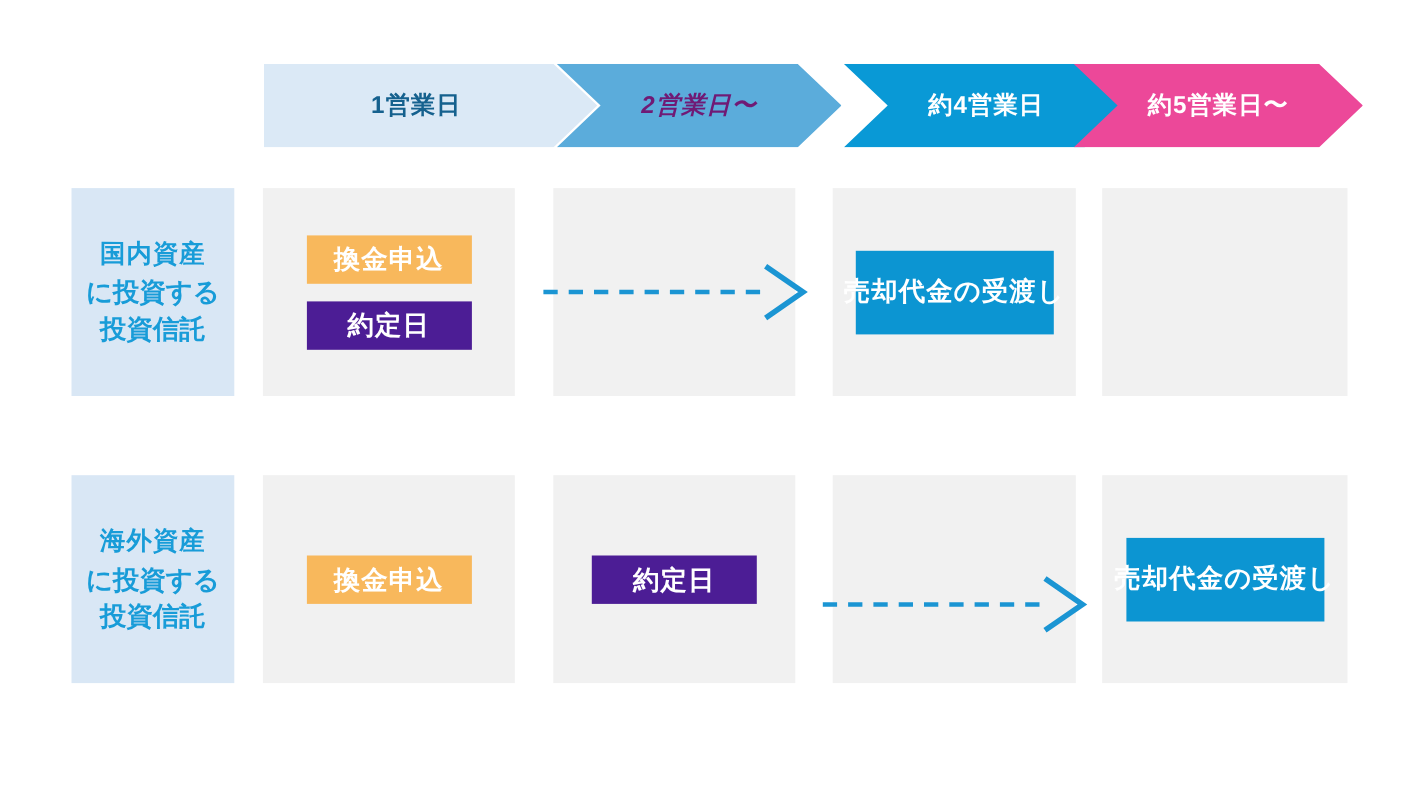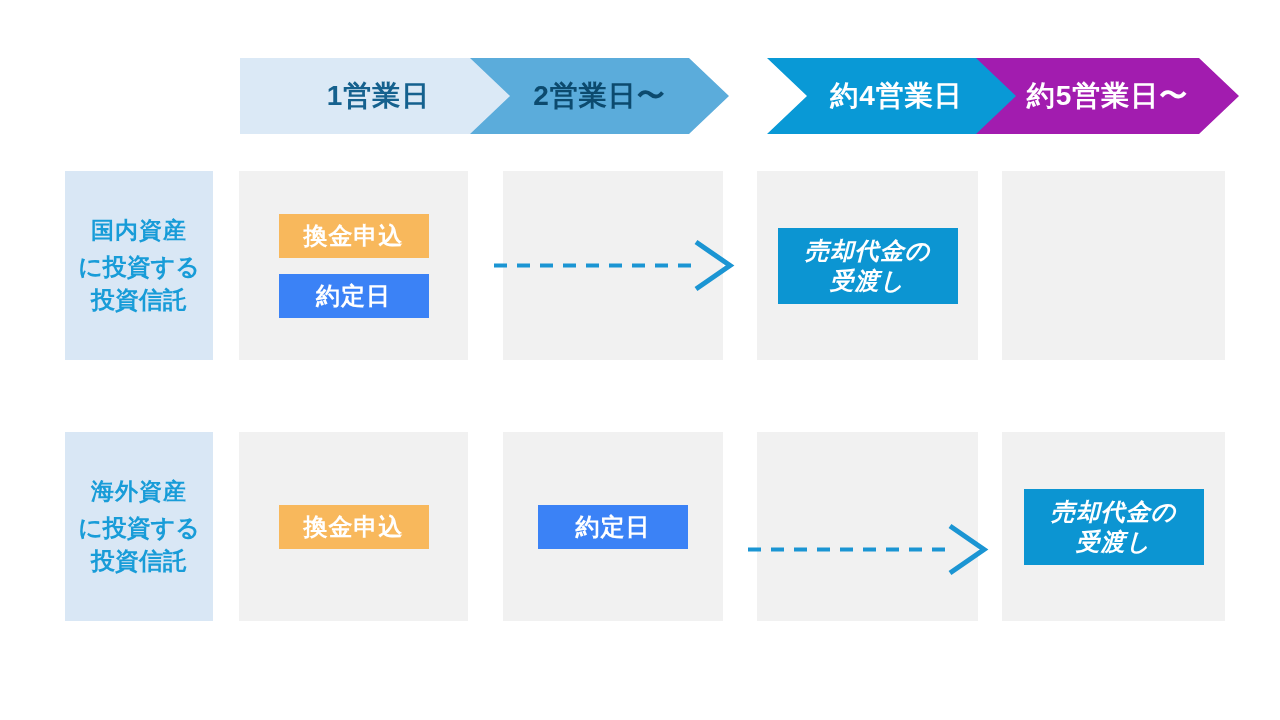--- a/index.html
+++ b/index.html
@@ -4,28 +4,28 @@
 <style>
   html,body{margin:0;padding:0;background:#fff;}
   #stage{
     position:relative;width:1280px;height:720px;background:#ffffff;overflow:hidden;
     font-family:"Liberation Sans","DejaVu Sans",sans-serif;
   }
   
   .step{
     position:absolute;top:58px;height:76px;
     display:flex;align-items:center;justify-content:center;
-    font-size:28px;font-weight:700;letter-spacing:1px;white-space:nowrap;
+    font-size:22px;font-weight:700;letter-spacing:1px;white-space:nowrap;
   }
   .step-notch{clip-path:polygon(0 0,calc(100% - 40px) 0,100% 50%,calc(100% - 40px) 100%,0 100%,40px 50%);}
   .step-flat{clip-path:polygon(0 0,calc(100% - 40px) 0,100% 50%,calc(100% - 40px) 100%,0 100%);}
   .step1{left:240px;width:277px;background:#dbe9f6;color:#15618e;padding-right:26px;}
-  .step2{left:470px;width:259px;background:#5bacdb;color:#0c4a6e;}
+  .step2{left:506px;width:259px;background:#5bacdb;color:#701a75;font-style:italic;}
   .step3{left:767px;width:259px;background:#0999d6;color:#ffffff;}
-  .step4{left:976px;width:263px;background:#a21caf;color:#ffffff;}
+  .step4{left:976px;width:263px;background:#ec4899;color:#ffffff;}
   
   .category{
     position:absolute;left:65px;width:148px;height:189px;background:#d9e7f5;
     display:flex;flex-direction:column;align-items:center;justify-content:center;
     color:#189cd8;text-align:center;
   }
   .category .title{font-size:23px;font-weight:700;letter-spacing:1px;margin-bottom:5px;}
   .category .sub{font-size:24px;font-weight:700;line-height:1.35;}
   .row1{top:171px;}
   .row2{top:432px;}
@@ -38,22 +38,22 @@
   .col2{left:503px;width:220px;}
   .col3{left:757px;width:221px;}
   .col4{left:1002px;width:223px;}
   .stack{display:flex;flex-direction:column;align-items:center;gap:16px;}
   
   .badge{
     display:flex;align-items:center;justify-content:center;
     color:#ffffff;font-weight:700;font-size:24px;letter-spacing:1px;white-space:nowrap;
   }
   .badge-apply{width:150px;height:44px;background:#f8b85c;}
-  .badge-trade{width:150px;height:44px;background:#3b82f6;}
-  .badge-settle{width:180px;height:76px;background:#0c95d2;flex-direction:column;line-height:1.25;font-style:italic;}
+  .badge-trade{width:150px;height:44px;background:#4c1d95;}
+  .badge-settle{width:180px;height:76px;background:#0c95d2;flex-direction:row;line-height:1.25;}
   
   .flow-arrow{position:absolute;width:246px;height:57px;}
   .flow-arrow-r1{left:492px;top:237px;}
   .flow-arrow-r2{left:746px;top:521px;}
 </style>
 </head>
 <body>
 
 <div id="stage">
 

